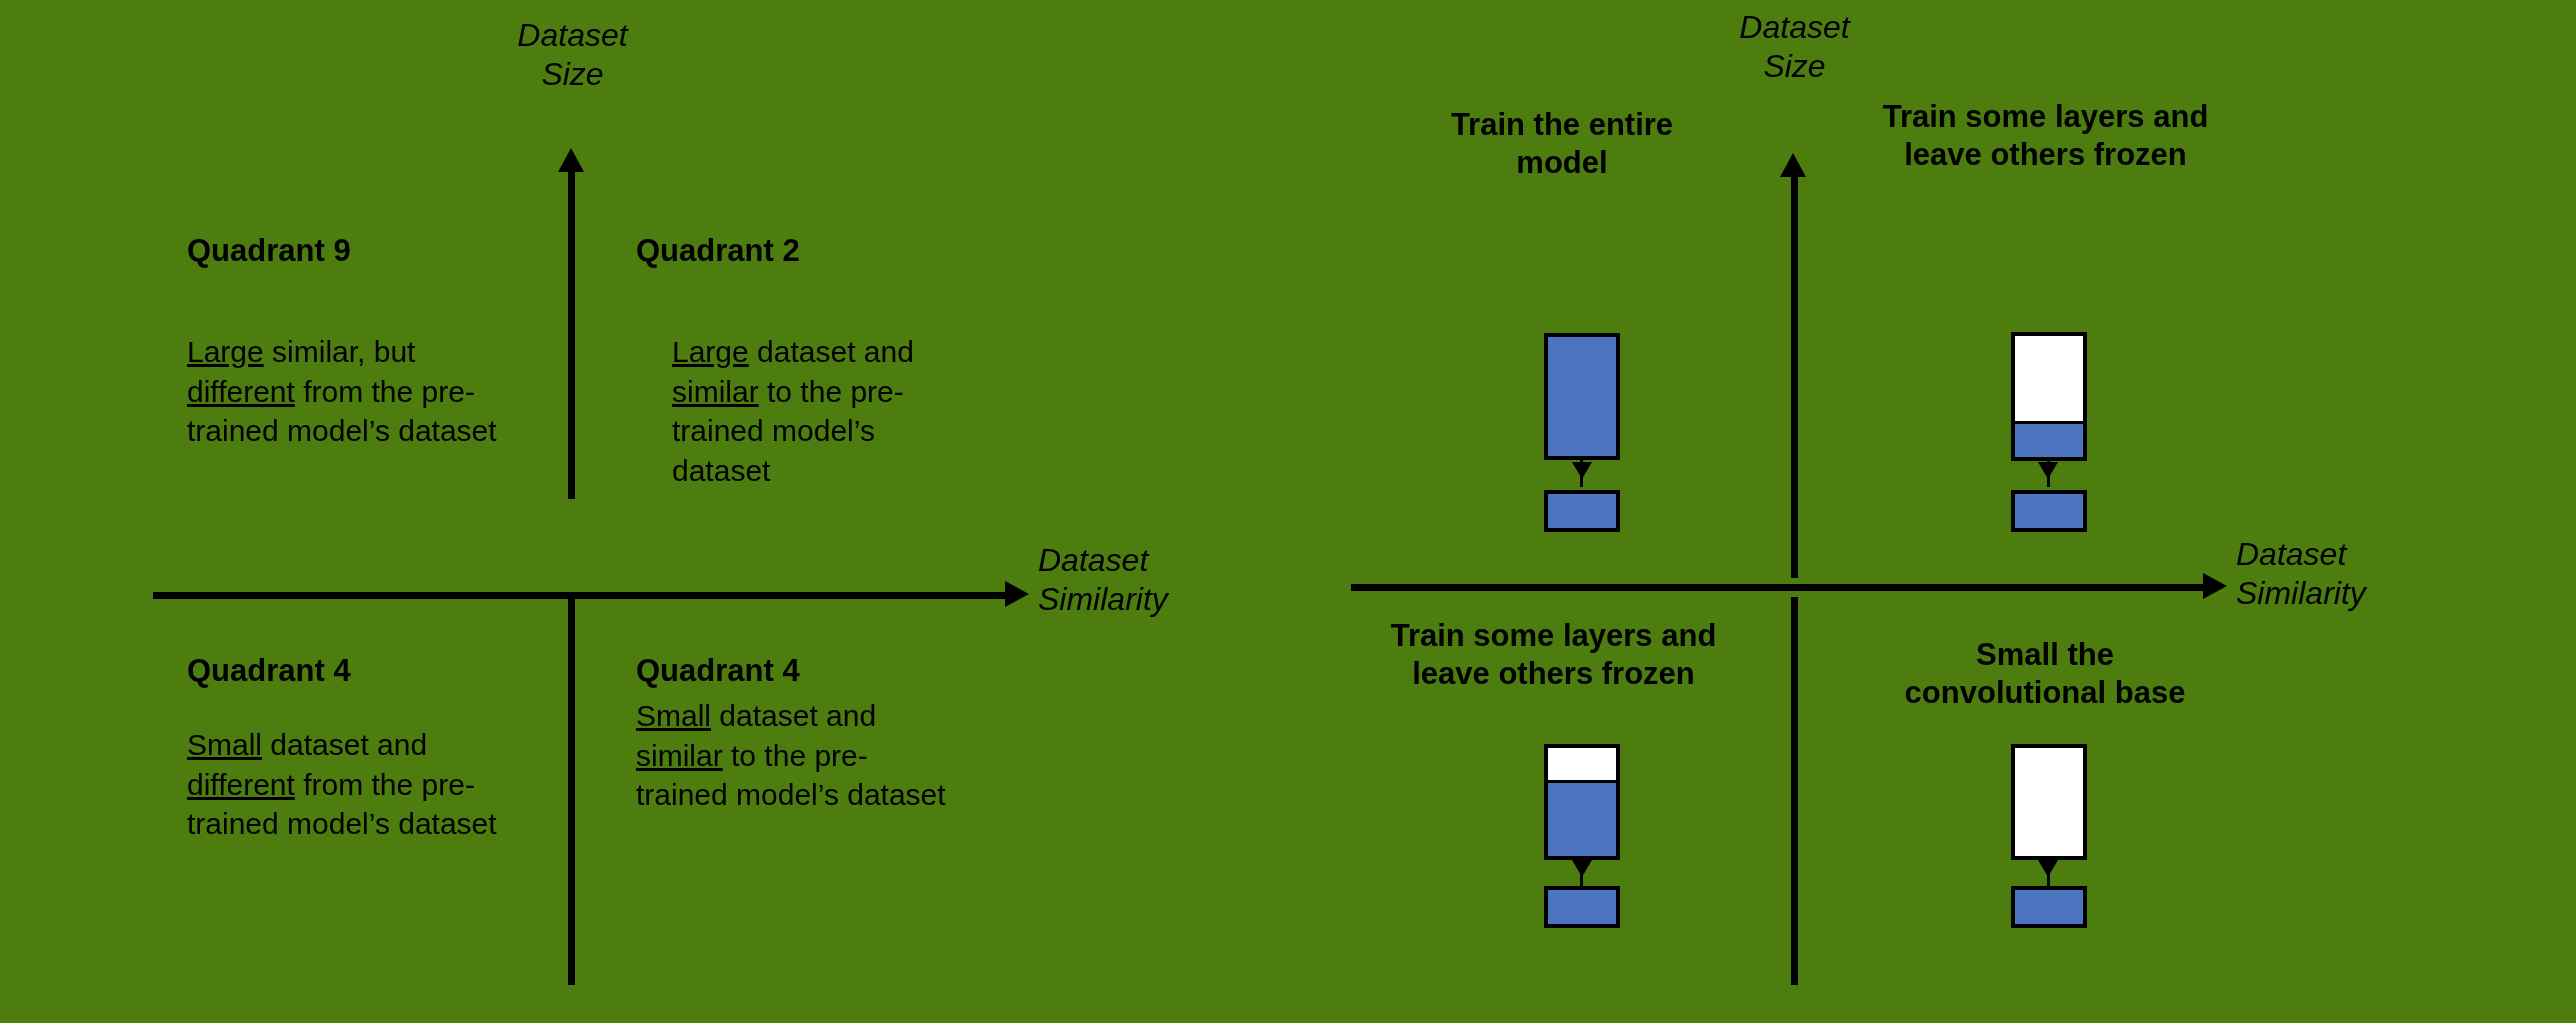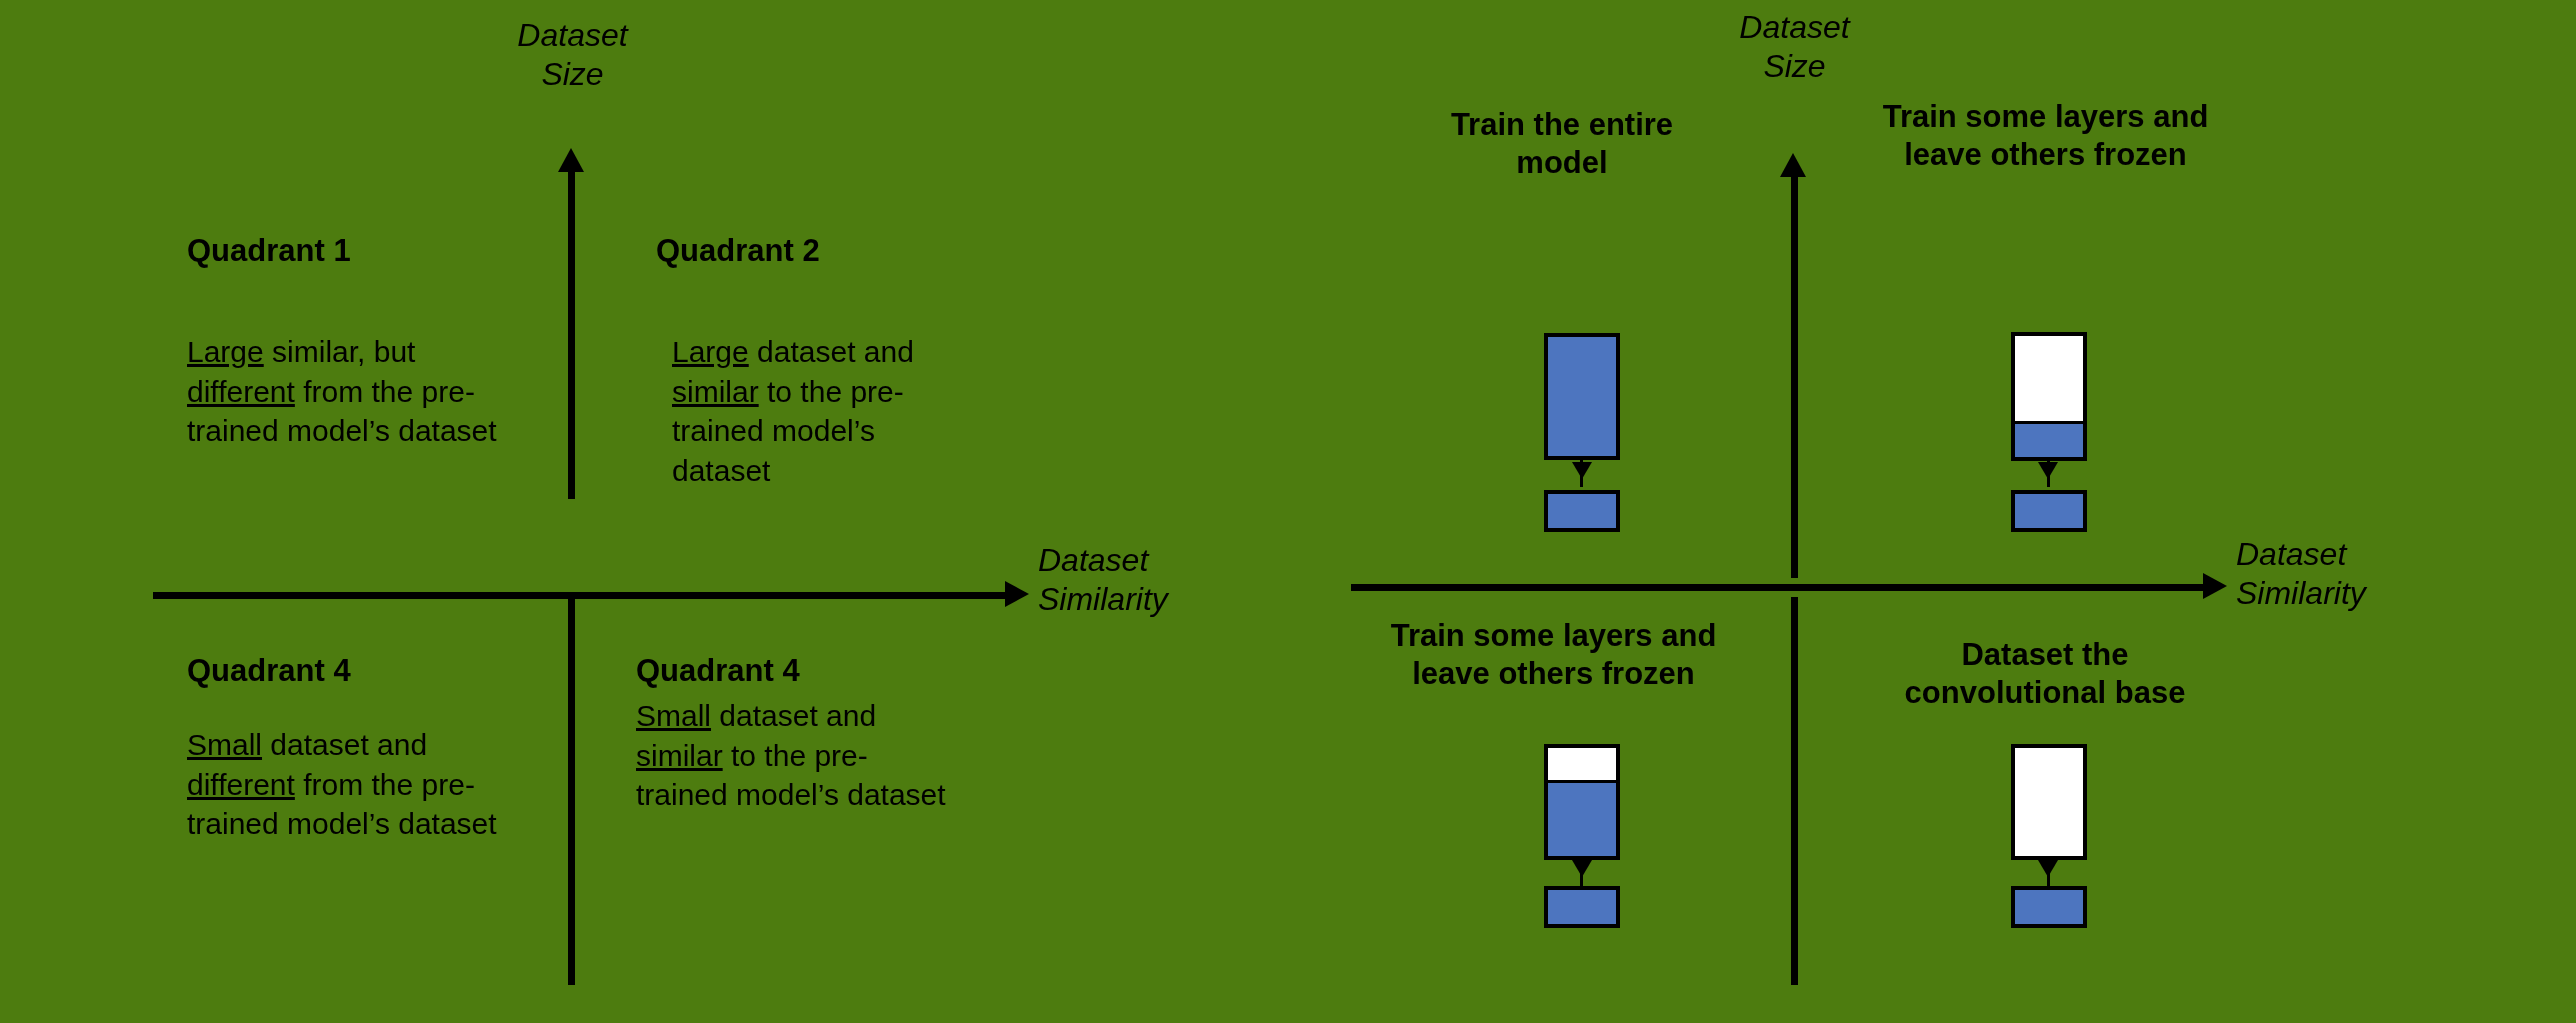--- a/index.html
+++ b/index.html
@@ -134,28 +134,28 @@
 
     <div class="axis-h" style="left:153px;top:592px;width:853px;height:7.2px;"></div>
     <div class="arrow-right" style="left:1005px;top:581px;"></div>
 
     <div class="axis-label" style="left:464px;top:16px;width:217px;">Dataset
 Size</div>
     <div class="axis-label" style="left:1038px;top:541px;width:193px;text-align:left;">Dataset
 Similarity</div>
 
     <div>
-      <div class="q-title" style="left:187px;top:232px;">Quadrant 1</div>
+      <div class="q-title" style="left:187px;top:232px;">Quadrant 9</div>
       <div class="q-body" style="left:187px;top:332px;width:322px;">
         <u>Large</u><span> similar, but </span><u>different</u><span> from the pre-trained model’s dataset</span>
       </div>
     </div>
 
     <div>
-      <div class="q-title" style="left:636px;top:232px;margin-left:20px;">Quadrant 2</div>
+      <div class="q-title" style="left:636px;top:232px;">Quadrant 2</div>
       <div class="q-body" style="left:672px;top:332px;width:306px;">
         <u>Large</u><span> dataset and </span><u>similar</u><span> to the pre-trained model’s dataset</span>
       </div>
     </div>
 
     <div>
       <div class="q-title" style="left:187px;top:652px;">Quadrant 4</div>
       <div class="q-body" style="left:187px;top:725px;width:336px;">
         <u>Small</u><span> dataset and </span><u>different</u><span> from the pre-trained model’s dataset</span>
       </div>
@@ -216,21 +216,21 @@
         <div class="base-box" style="left:288px;top:744px;width:76px;height:116px;">
           <div class="base-fill partial" style="height: 70%; background: rgb(77, 117, 191);"></div>
         </div>
         <div class="conn" style="left:324px;top:860px;height:26px;"></div>
         <div class="conn-head" style="left:316px;top:860px;"></div>
         <div class="head-box" style="left: 288px; top: 886px; width: 76px; height: 42px; background: rgb(77, 117, 191);"></div>
       </div>
     </div>
 
     <div>
-      <div class="r-title" style="left:612px;top:636px;width:354px;white-space:pre-line;">Dataset the
+      <div class="r-title" style="left:612px;top:636px;width:354px;white-space:pre-line;">Small the
 convolutional base</div>
       <div class="stack" style="left:0;top:0;">
         <div class="base-box" style="left:755px;top:744px;width:76px;height:116px;">
           <div class="base-fill" style="height: 0%; background: rgb(77, 117, 191); border-top: none;"></div>
         </div>
         <div class="conn" style="left:791px;top:860px;height:26px;"></div>
         <div class="conn-head" style="left:782px;top:860px;"></div>
         <div class="head-box" style="left: 755px; top: 886px; width: 76px; height: 42px; background: rgb(77, 117, 191);"></div>
       </div>
     </div>

